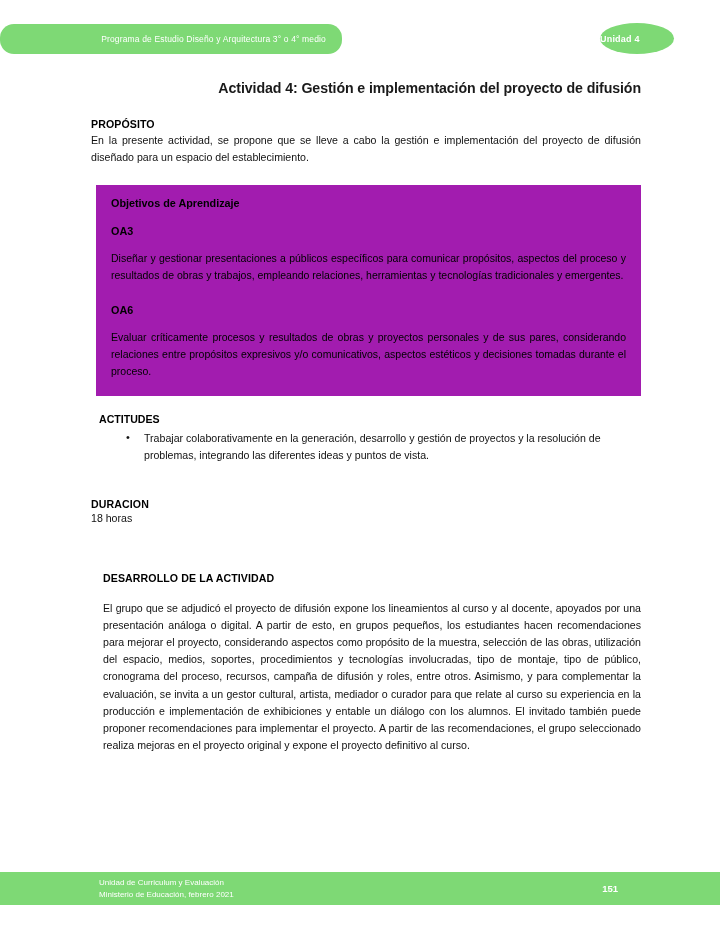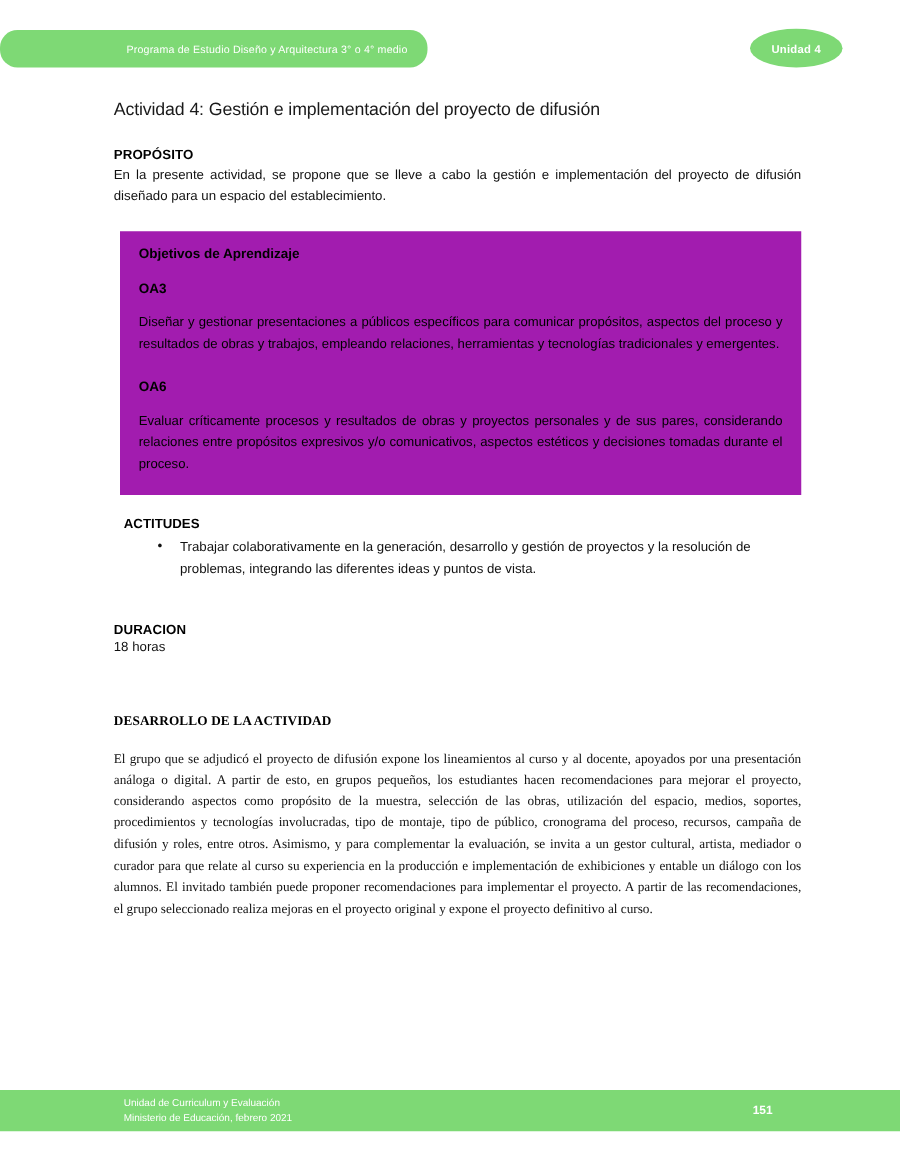--- a/index.html
+++ b/index.html
@@ -44,42 +44,41 @@
   .unit-badge {
     position: absolute;
     right: 46px;
     top: 23px;
     width: 74px;
     height: 31px;
     background: #7ED975;
     border-radius: 50%;
     display: flex;
     align-items: center;
-    justify-content: center;
   }
   .unit-badge-text {
     color: #ffffff;
     font-size: 9px;
     font-weight: bold;
     letter-spacing: 0.2px;
     white-space: nowrap;
   }
 
   
   .page-body {
     position: absolute;
     left: 91px;
     top: 80px;
     width: 550px;
   }
 
   .activity-title {
     font-size: 14.2px;
-    font-weight: normal;
-    text-align: left;
+    font-weight: bold;
+    text-align: right;
     color: #1a1a1a;
     margin: 0 0 22px 0;
     letter-spacing: -0.1px;
   }
 
   .section-heading {
     font-size: 10.6px;
     font-weight: bold;
     color: #000000;
     margin: 0 0 2px 0;
@@ -159,22 +158,21 @@
     margin: 34px 0 0 0;
   }
   .duration-value {
     font-size: 10.6px;
     margin: 0;
     color: #111111;
   }
 
   
   .development-block {
-    margin: 48px 0 0 0;
-    font-family: Liberation Serif, serif;
+    margin: 48px 0 0 12px;
   }
   .development-heading {
     margin-bottom: 16px;
   }
 
   
   .footer-band {
     position: absolute;
     left: 0;
     bottom: 27px;

